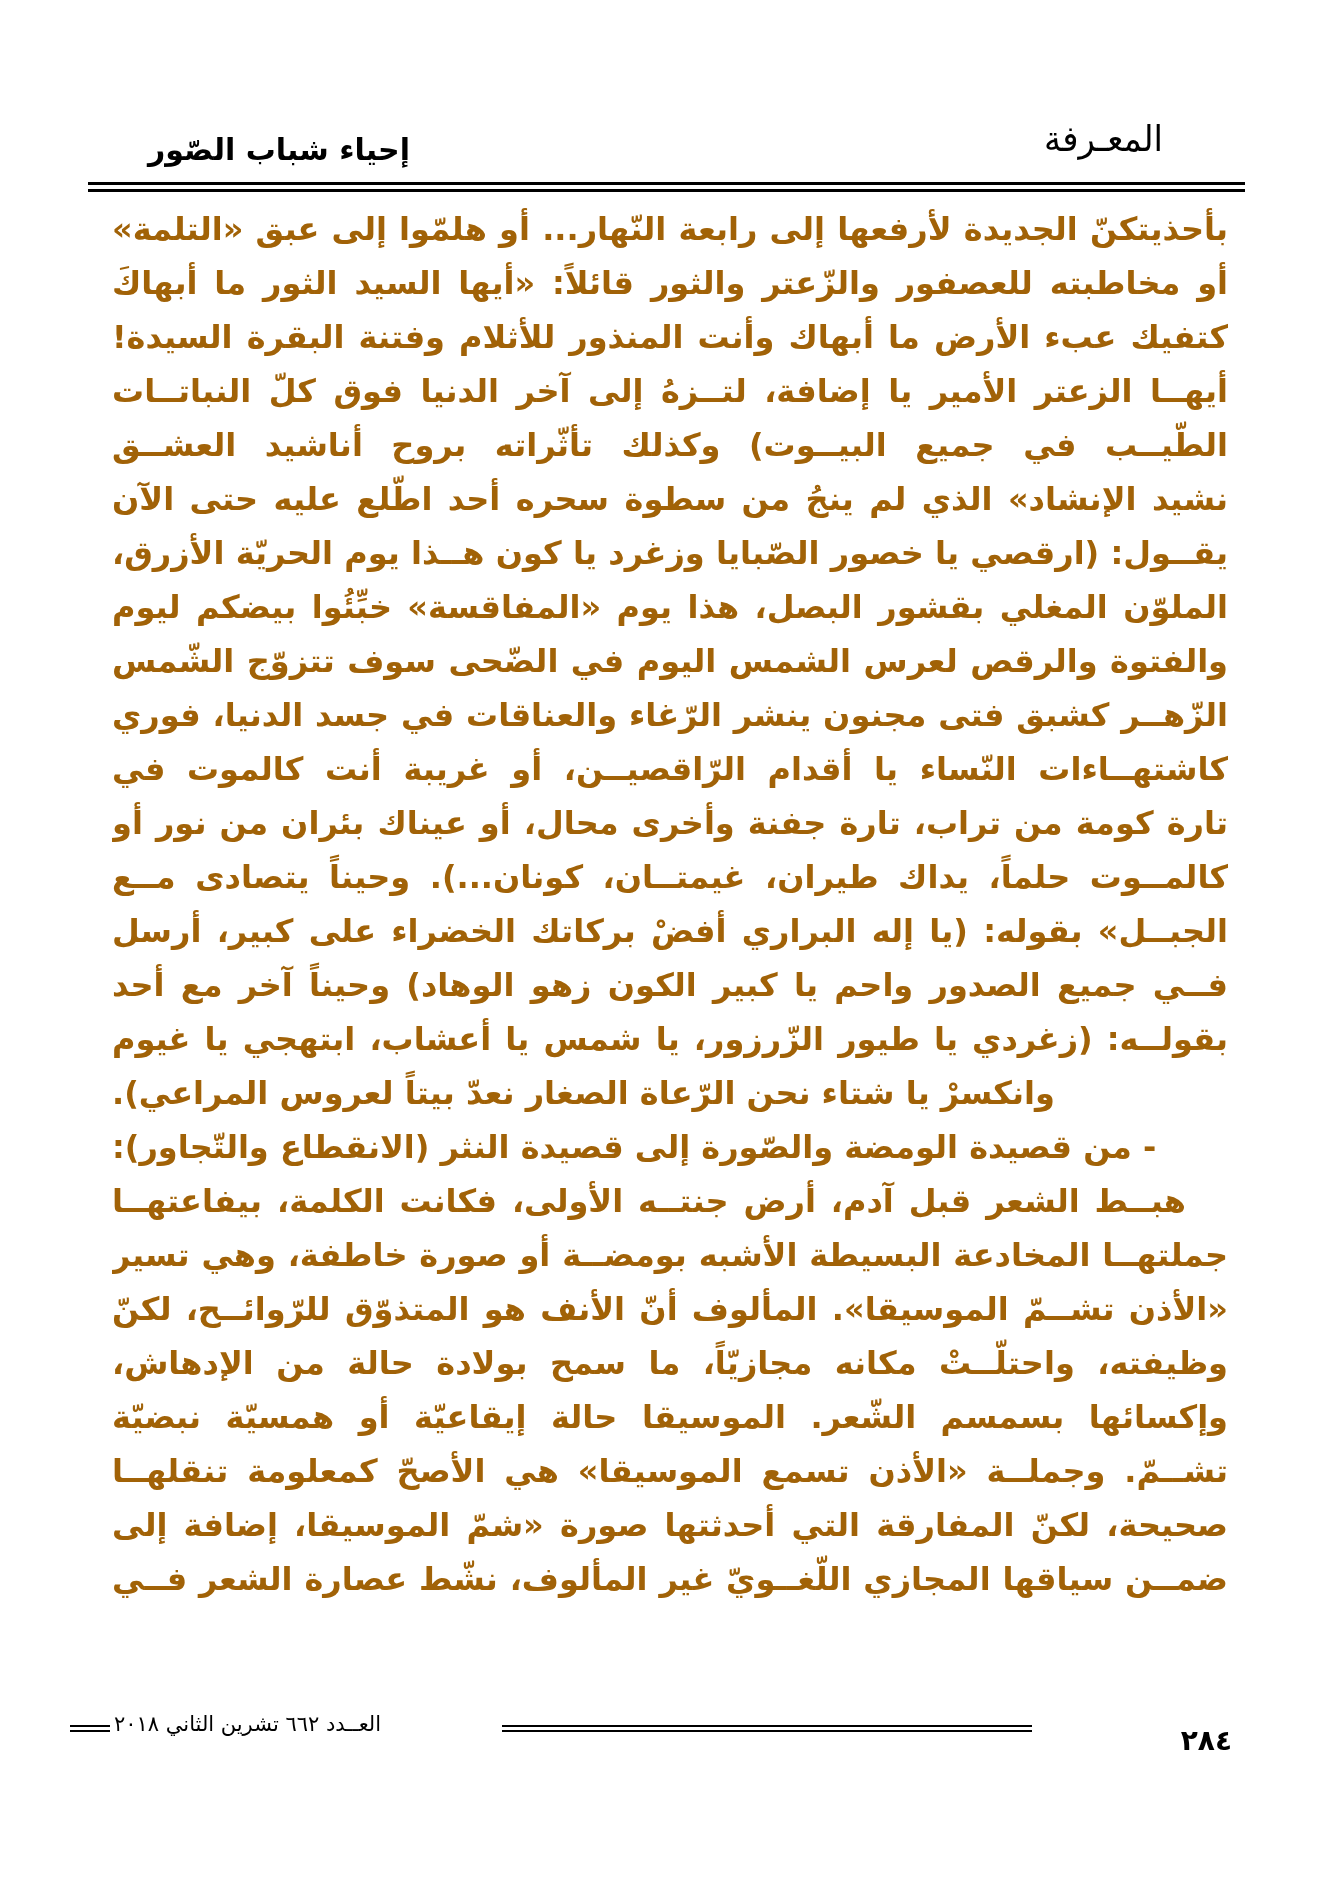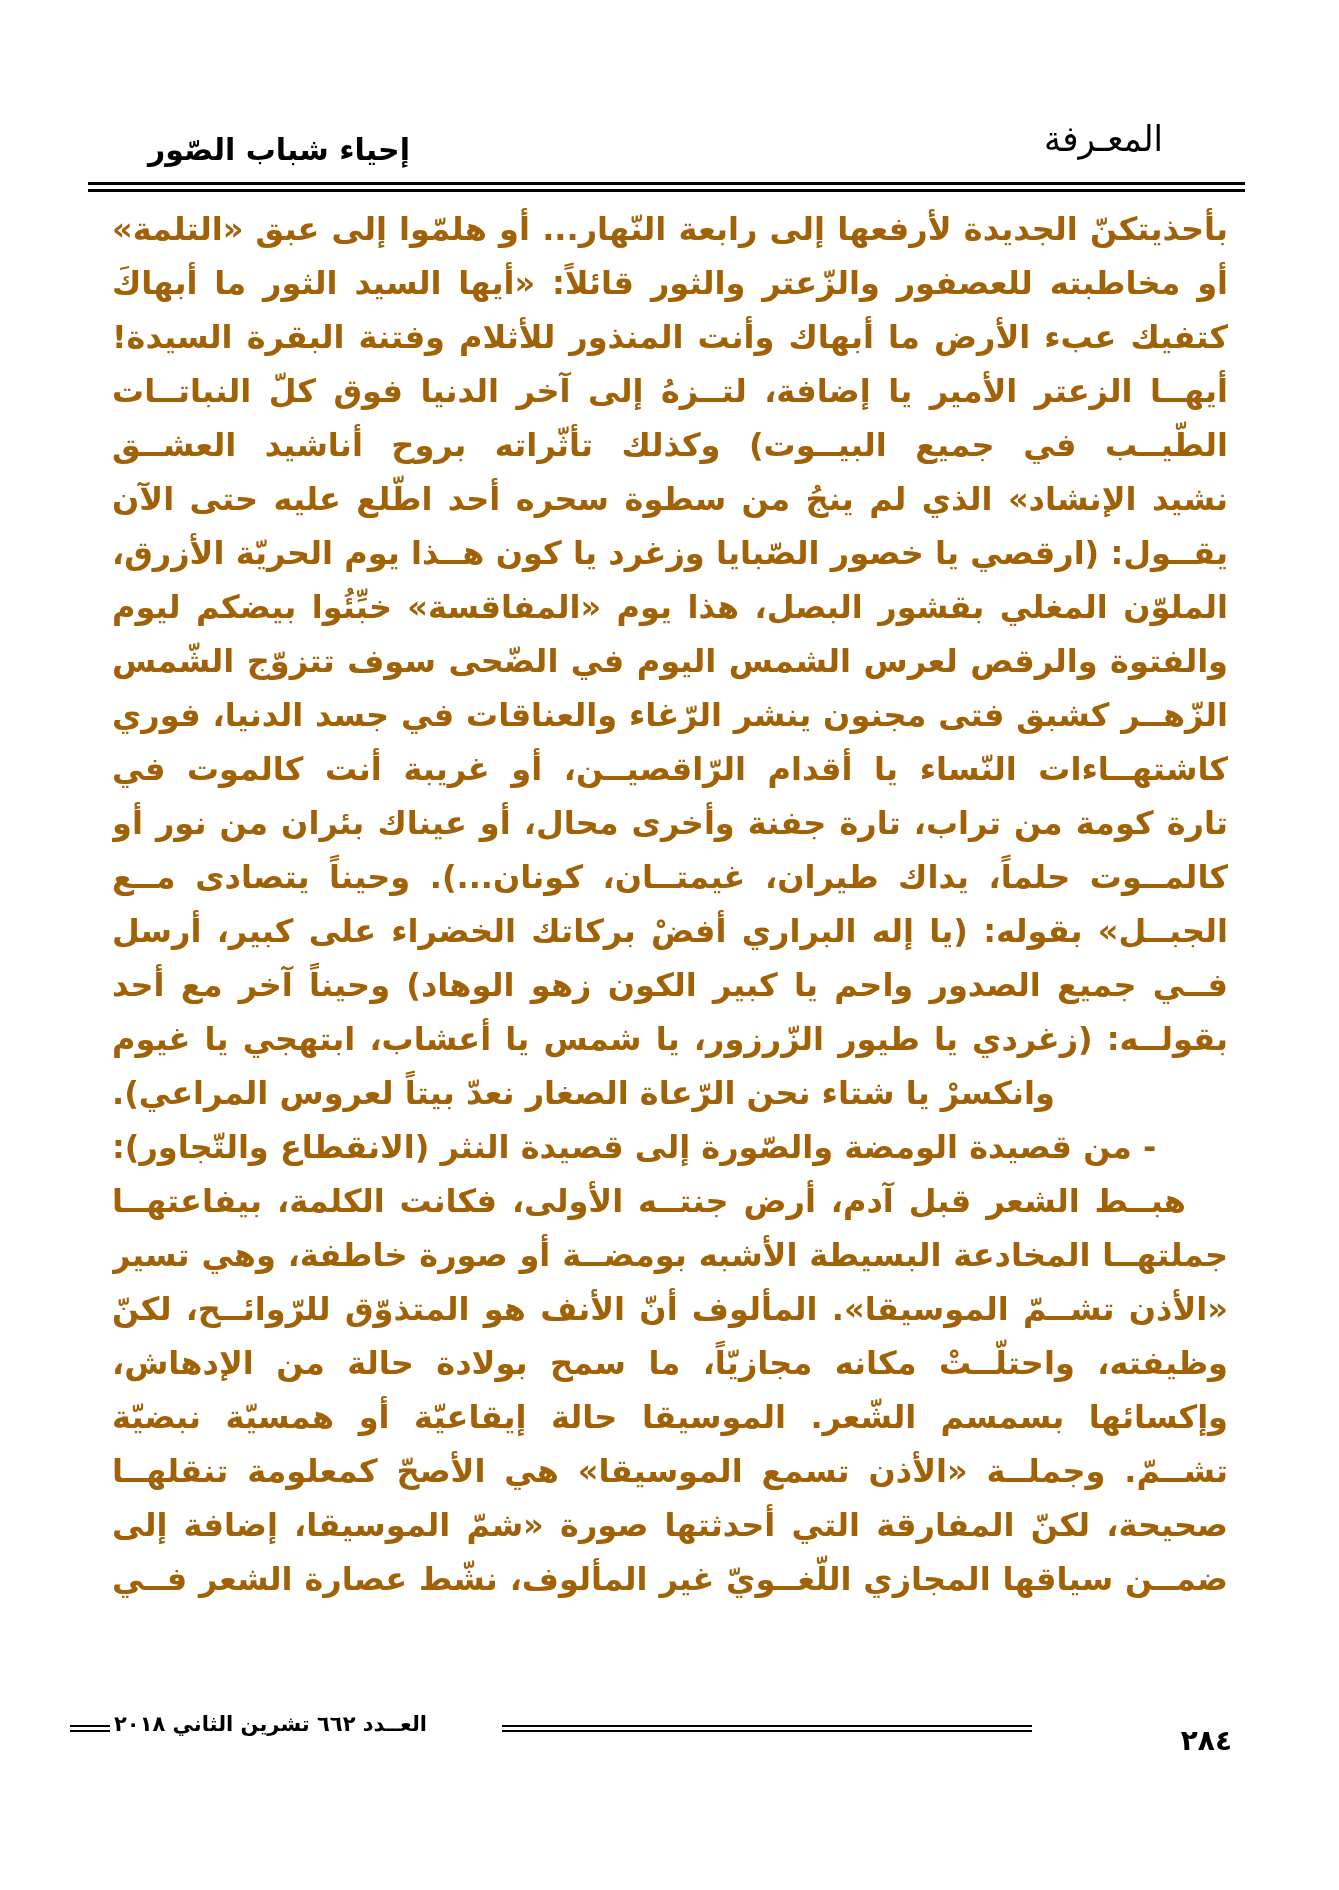--- a/index.html
+++ b/index.html
@@ -107,21 +107,21 @@
     position: absolute;
     left: 0;
     top: 17px;
     width: 40px;
   }
   .f-issue {
     position: absolute;
     left: 44px;
     top: 4px;
     font-size: 21px;
-    font-weight: bold;
+    font-weight: normal;
     direction: rtl;
     white-space: nowrap;
   }
   .f-rule-long {
     position: absolute;
     left: 432px;
     top: 17px;
     width: 530px;
   }
   .f-pagenum {

